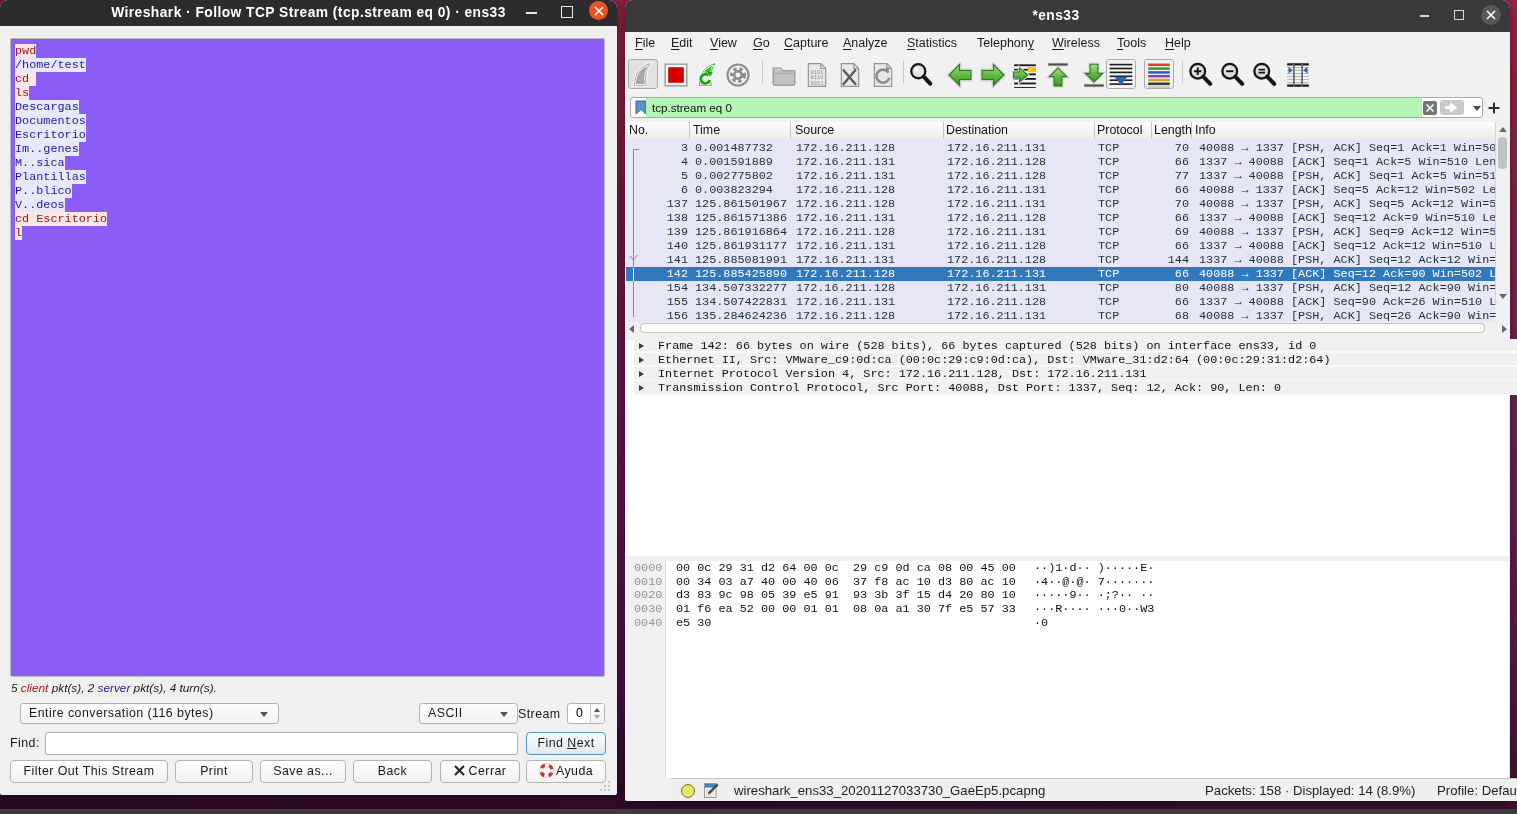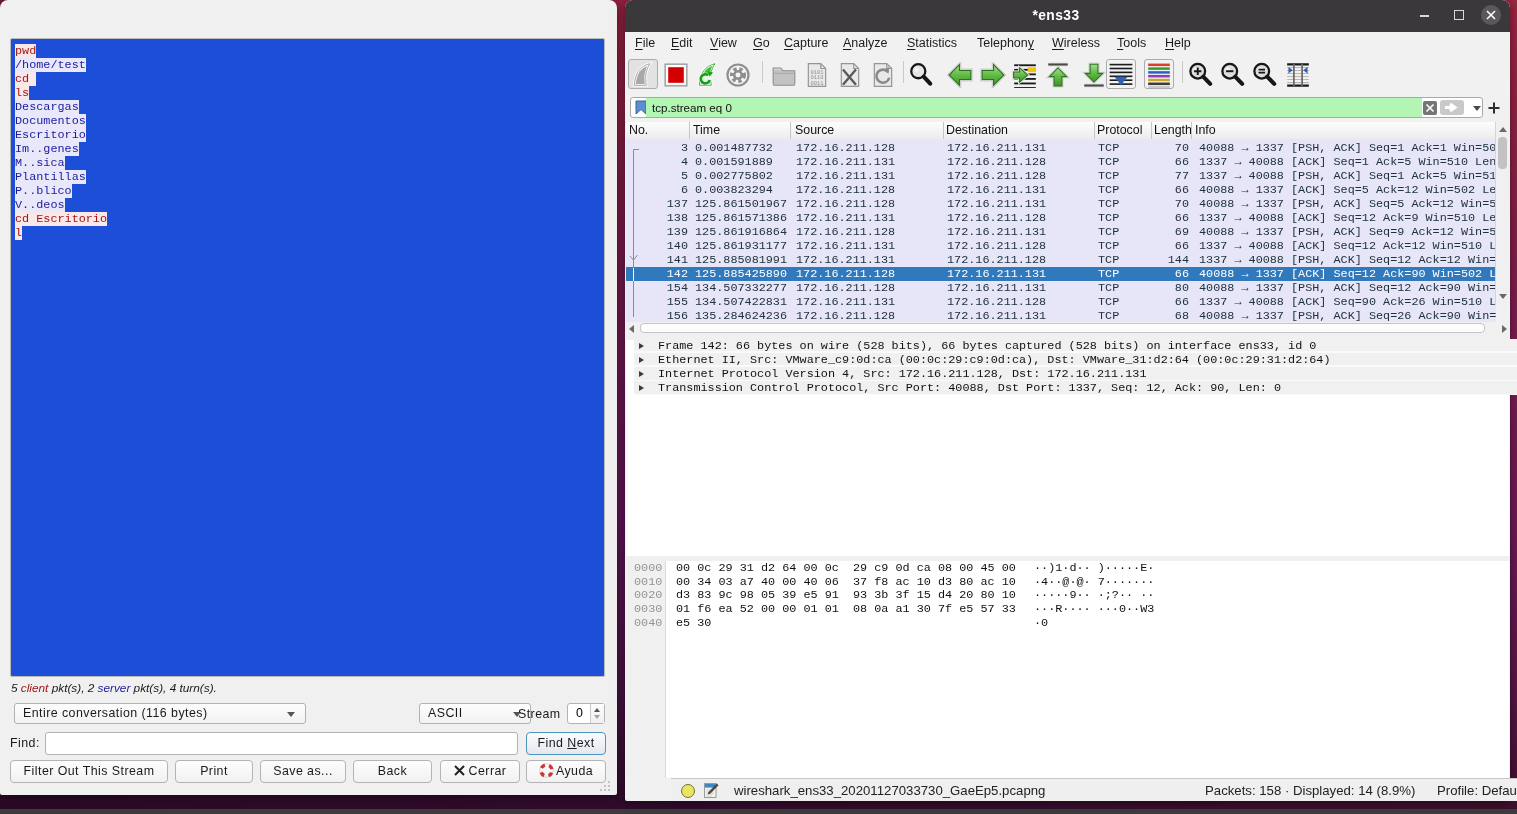--- a/index.html
+++ b/index.html
@@ -11,37 +11,37 @@
 #winL{position:absolute;left:0;top:0;width:617px;height:795px;background:#f1f0f0;border-radius:8px 8px 2px 2px;box-shadow:0 2px 8px rgba(0,0,0,.45);}
 #winL .titlebar{position:absolute;left:0;top:0;width:617px;height:26px;background:#2e2b2e;border-radius:8px 8px 0 0;}
 .tbtitle{position:absolute;top:0;line-height:26px;color:#fff;font-weight:bold;font-size:13.8px;letter-spacing:0.45px;white-space:nowrap;}
 #winL .tbtitle{left:0;width:617px;text-align:center;}
 .wbtn{position:absolute;color:#e8e8e8;}
 #winL .btn-min{left:526px;top:11.5px;width:11px;height:2px;background:#e8e8e8;}
 #winL .btn-max{left:561px;top:5.5px;width:10px;height:10px;border:1.5px solid #e8e8e8;background:transparent;}
 #winL .btn-close{left:589px;top:1px;width:19px;height:19px;border-radius:50%;background:#e9541f;}
 #winL .btn-close svg{position:absolute;left:4.5px;top:4.5px;}
 
-#streambox{position:absolute;left:10px;top:38px;width:595px;height:639px;background:#1d4ed8;border:1px solid #b9b9b9;border-radius:2px;box-sizing:border-box;}
+#streambox{position:absolute;left:10px;top:38px;width:595px;height:639px;background:#8b5cf6;border:1px solid #b9b9b9;border-radius:2px;box-sizing:border-box;}
 #streamtext{position:absolute;left:4px;top:5px;font-family:"Liberation Mono",monospace;font-size:11.8px;line-height:14px;white-space:pre;}
 #streamtext span{display:inline;}
 .cl{color:#a31616;background:#fae7e7;}
 .sv{color:#1c1b9e;background:#e9e8fa;}
 #pktsummary{position:absolute;left:11px;top:681px;font-style:italic;font-size:11.8px;color:#1a1a1a;}
 #pktsummary .r{color:#a31616;}
 #pktsummary .b{color:#1c1b9e;}
 
 .combo{position:absolute;background:linear-gradient(#fdfdfd,#f2f2f2);border:1px solid #b2b2b2;border-radius:3px;box-sizing:border-box;font-size:12.4px;color:#1a1a1a;}
 .combo .ct{position:absolute;left:8px;top:0;line-height:19px;white-space:nowrap;letter-spacing:0.45px;}
 .caret{position:absolute;width:0;height:0;border-left:4.5px solid transparent;border-right:4.5px solid transparent;border-top:5.5px solid #555;}
 .lbl{position:absolute;font-size:12.4px;color:#1a1a1a;white-space:nowrap;letter-spacing:0.45px;}
-#combo1{left:14px;top:703px;width:292px;height:21px;}
+#combo1{left:20px;top:703px;width:259px;height:21px;}
 #combo1 .caret{right:10px;top:8px;}
 #lbl-show{left:277px;top:736px;}
-#combo2{left:419px;top:703px;width:112px;height:21px;padding-left:36px;}
+#combo2{left:419px;top:703px;width:99px;height:21px;padding-left:36px;}
 #combo2 .caret{right:9px;top:8px;}
 #lbl-stream{left:518px;top:707px;}
 #spin{left:567px;top:703px;width:38px;height:21px;background:#fff;border:1px solid #b2b2b2;border-radius:3px;box-sizing:border-box;position:absolute;}
 #spin .ct{position:absolute;left:8px;top:0;line-height:19px;font-size:12.4px;}
 #spin .arrows{position:absolute;right:0;top:0;width:13px;height:19px;border-left:1px solid #c9c9c9;background:linear-gradient(#fdfdfd,#f0f0f0);}
 .upar{position:absolute;left:3px;top:4px;width:0;height:0;border-left:3.5px solid transparent;border-right:3.5px solid transparent;border-bottom:4px solid #555;}
 .dnar{position:absolute;left:3px;top:11px;width:0;height:0;border-left:3.5px solid transparent;border-right:3.5px solid transparent;border-top:4px solid #a3a3a3;}
 #lbl-find{left:10px;top:736px;}
 #findinput{position:absolute;left:45px;top:732px;width:473px;height:23px;background:#fff;border:1px solid #b2b2b2;border-radius:3px;box-sizing:border-box;}
 .pbtn{position:absolute;height:23px;background:linear-gradient(#fdfdfd,#f1f1f1);border:1px solid #b4b4b4;border-radius:4px;box-sizing:border-box;font-size:12.4px;color:#1a1a1a;text-align:center;line-height:21px;white-space:nowrap;letter-spacing:0.45px;}
@@ -114,20 +114,30 @@
 #sb-file{position:absolute;left:63px;top:4px;}
 #sb-pkts{position:absolute;left:534px;top:4px;}
 #sb-prof{position:absolute;left:766px;top:4px;}
 </style>
 </head>
 <body>
 <div id="shade"></div>
 <div id="bottombar"></div>
 
 <div id="winL">
+  <div class="titlebar">
+    <div class="tbtitle">Wireshark · Follow TCP Stream (tcp.stream eq 0) · ens33</div>
+    <div class="btn-min wbtn"></div>
+    <div class="btn-max wbtn"></div>
+    <div class="btn-close wbtn">
+        <svg width="10" height="10">
+          <path d="M1,1 L9,9 M9,1 L1,9" stroke="#fff" stroke-width="1.6"></path>
+        </svg>
+      </div>
+  </div>
   <div id="streambox">
       <div id="streamtext"><span class="cl">pwd</span>
 <span class="sv">/home/test</span>
 <span class="cl">cd </span>
 <span class="cl">ls</span>
 <span class="sv">Descargas</span>
 <span class="sv">Documentos</span>
 <span class="sv">Escritorio</span>
 <span class="sv">Im..genes</span>
 <span class="sv">M..sica</span>

